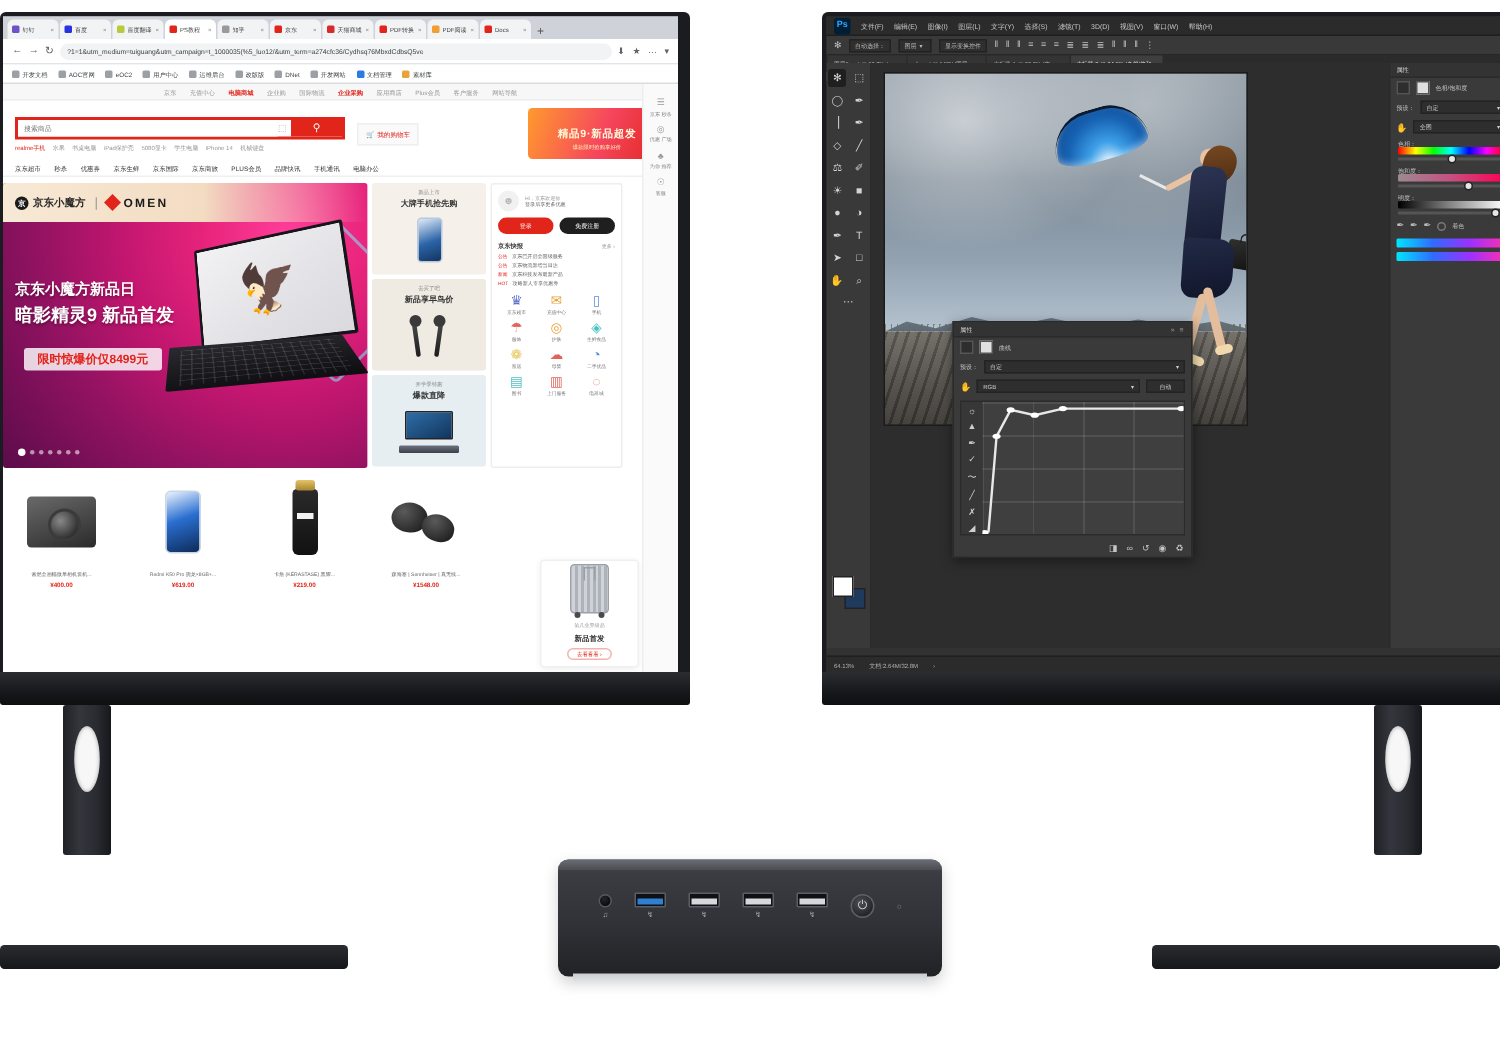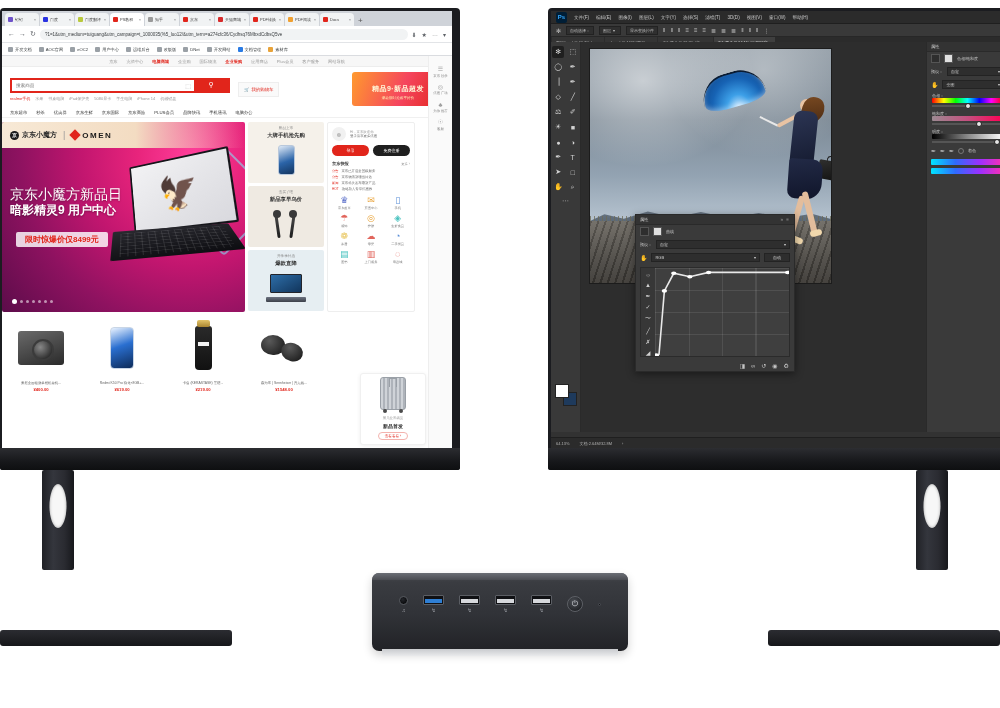--- a/index.html
+++ b/index.html
@@ -137,21 +137,21 @@
     background: linear-gradient(90deg,#f7e9d6,#f3dcc2 55%, rgba(243,220,194,0));
     display:flex; align-items:center; gap:6px; padding-left:8px;
   }
   .jdbanner .brandbar .b1 { font-size:7px; font-weight:bold; color:#2a2a2a; display:flex; align-items:center; gap:3px;}
   .jdbanner .brandbar .dot { width:9px;height:9px;border-radius:50%;background:#1a1a1a;color:#fff;
     display:flex;align-items:center;justify-content:center;font-size:5px;}
   .jdbanner .brandbar .sep { color:#999; font-size:9px;}
   .jdbanner .brandbar .b2 { display:flex; align-items:center; gap:3px;}
   .jdbanner .brandbar .diamond { width:8px;height:8px;background:#e1251b;transform:rotate(45deg);}
   .jdbanner .brandbar .omen { font-size:8px; font-weight:bold; letter-spacing:1.5px; color:#1a1a1a;}
-  .jdbanner .bl1 { position:absolute; left:8px; top:64px; font-size:14px; font-weight:normal; color:#fff; text-shadow:0 1px 2px rgba(0,0,0,.35);}
+  .jdbanner .bl1 { position:absolute; left:8px; top:64px; font-size:10px; font-weight:bold; color:#fff; text-shadow:0 1px 2px rgba(0,0,0,.35);}
   .jdbanner .bl2 { position:absolute; left:8px; top:80px; font-size:12px; font-weight:bold; color:#fff; text-shadow:0 1px 2px rgba(0,0,0,.35);}
   .jdbanner .bprice {
     position:absolute; left:14px; top:110px; background:rgba(255,255,255,.82);
     padding:2px 9px; border-radius:2px; font-size:8px; font-weight:bold; color:#e1251b; white-space:nowrap;
   }
   .laptop { position:absolute; right:6px; top:34px; width:132px; height:120px; }
   .laptop .lid {
     position:absolute; right:6px; top:0; width:108px; height:72px;
     background: linear-gradient(150deg,#f2f2f4,#d9d9de);
     transform: perspective(240px) rotateY(-20deg) rotateX(6deg) rotateZ(-9deg);
@@ -591,21 +591,21 @@
               <div class="neonbox"></div>
               <div class="laptop">
                 <div class="lid">
                     <span class="wing">🦅</span>
                   </div>
                 <div class="kb">
                     <div class="keys"></div>
                   </div>
               </div>
               <div class="bl1">京东小魔方新品日</div>
-              <div class="bl2">暗影精灵9 用户中心</div>
+              <div class="bl2">暗影精灵9 新品首发</div>
               <div class="bprice">限时惊爆价仅8499元</div>
               <div class="dots">
                 <i class="on"></i>
                 <i></i>
                   <i></i>
                 <i></i>
                   <i></i>
                 <i></i>
                   <i></i>
               </div>

